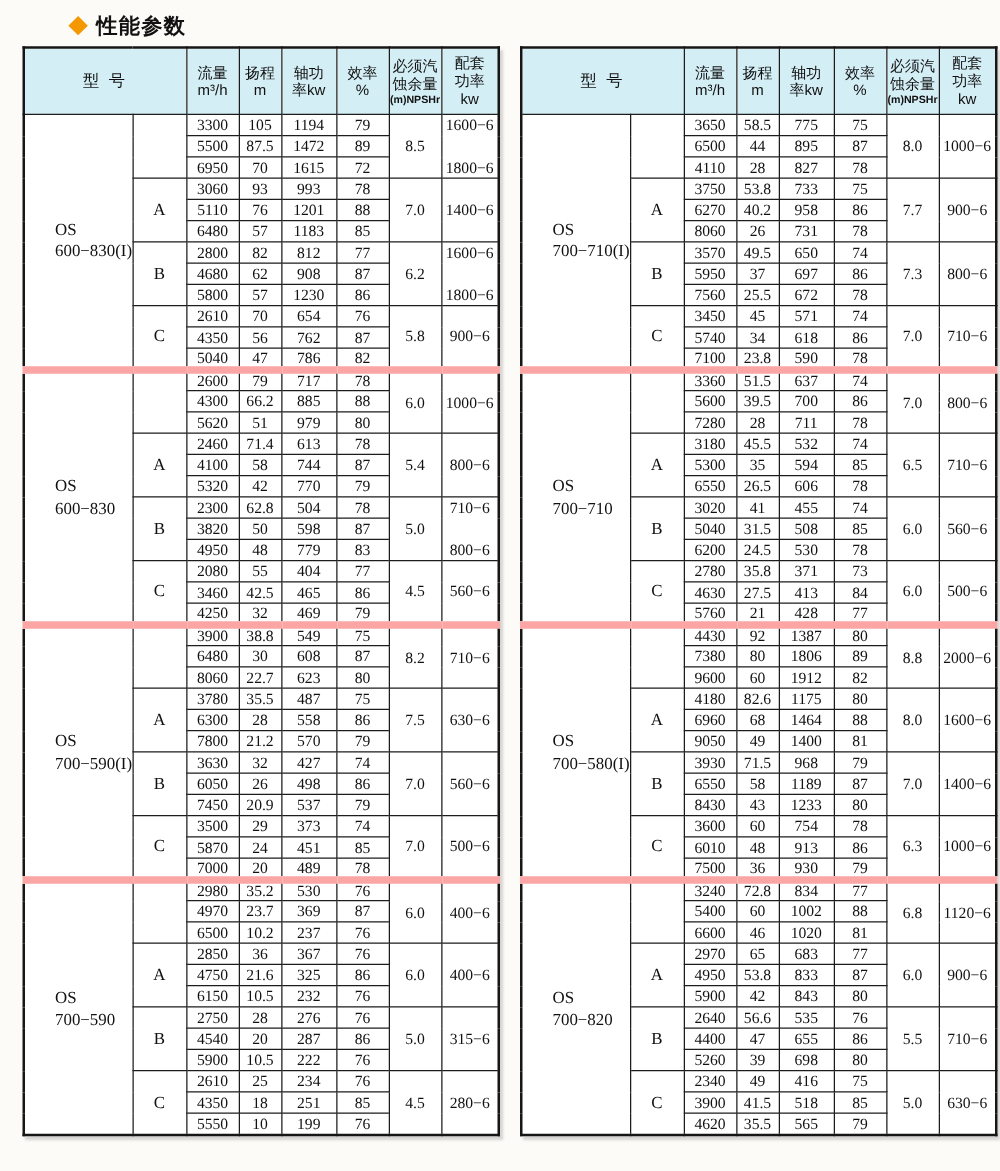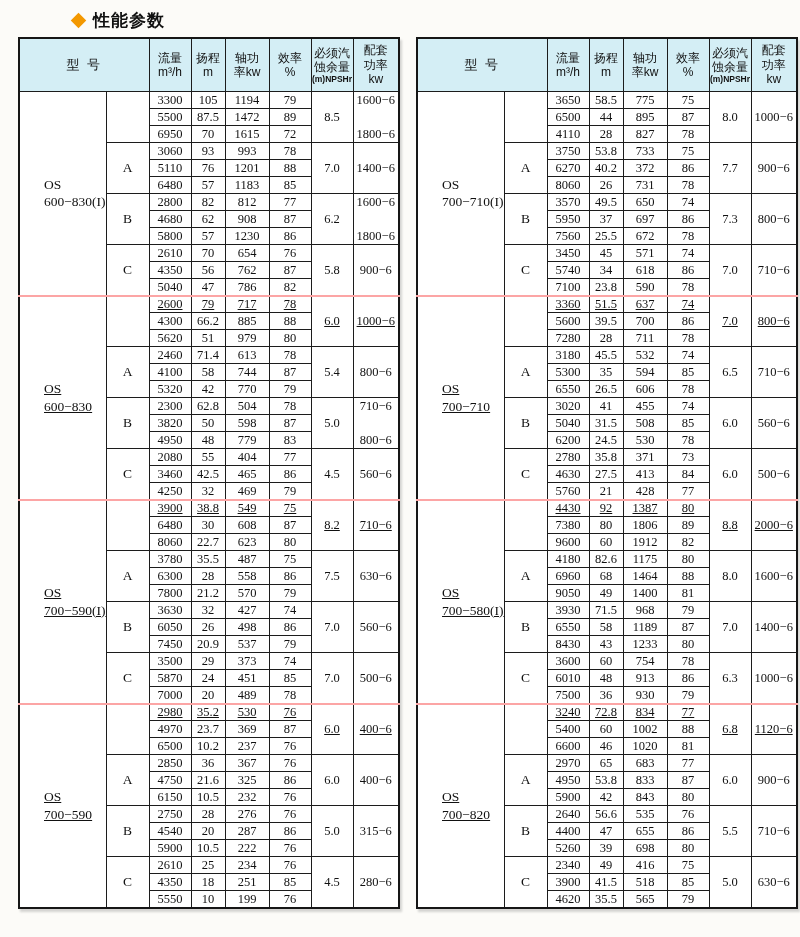--- a/index.html
+++ b/index.html
@@ -6,21 +6,21 @@
   body{
     width:800px;height:937px;
     background:#fcfbf8;
     font-family:"Liberation Serif","DejaVu Serif",serif;
     color:#111;
     position:relative;
     overflow:hidden;
   }
   
   .page-title{
-    position:absolute;left:73px;top:9px;
+    position:absolute;left:57px;top:9px;
     display:flex;align-items:center;gap:9px;
   }
   .diamond{
     width:11px;height:11px;
     transform:rotate(45deg);
     background:#f39800;
     display:inline-block;
   }
   .title-text{
     font-family:"Liberation Sans","DejaVu Sans",sans-serif;
@@ -62,21 +62,21 @@
     font-size:12.5px;
     line-height:1;
   }
   td[data-name="model-cell"]{
     text-align:left;
     padding-left:24px;
     font-size:13.5px;
   }
   td[data-name="model-cell"] div{margin:4px 0;}
   td[data-name="grade-cell"]{font-size:13.5px;}
-  tr.section-start td{border-top:2px solid #fca5a5;text-decoration:underline;}
+  tr.section-start td{border-top:6px solid #fca5a5;}
   .pm{
     display:flex;flex-direction:column;justify-content:space-between;
     height:46px;padding:1px 0;
   }
   .pm span{display:block;}
 </style>
 </head>
 <body>
 
 <div class="page-title" data-name="page-title">
@@ -576,21 +576,21 @@
           <td data-name="flow-cell">3750</td>
           <td data-name="head-cell">53.8</td>
           <td data-name="shaft-power-cell">733</td>
           <td data-name="efficiency-cell">75</td>
           <td data-name="npshr-cell" rowspan="3">7.7</td>
           <td data-name="matching-power-cell" rowspan="3">900−6</td>
         </tr>
         <tr data-name="table-row">
           <td data-name="flow-cell">6270</td>
           <td data-name="head-cell">40.2</td>
-          <td data-name="shaft-power-cell">372</td>
+          <td data-name="shaft-power-cell">958</td>
           <td data-name="efficiency-cell">86</td>
         </tr>
         <tr data-name="table-row">
           <td data-name="flow-cell">8060</td>
           <td data-name="head-cell">26</td>
           <td data-name="shaft-power-cell">731</td>
           <td data-name="efficiency-cell">78</td>
         </tr>
         <tr data-name="table-row">
           <td data-name="grade-cell" rowspan="3">B</td>

